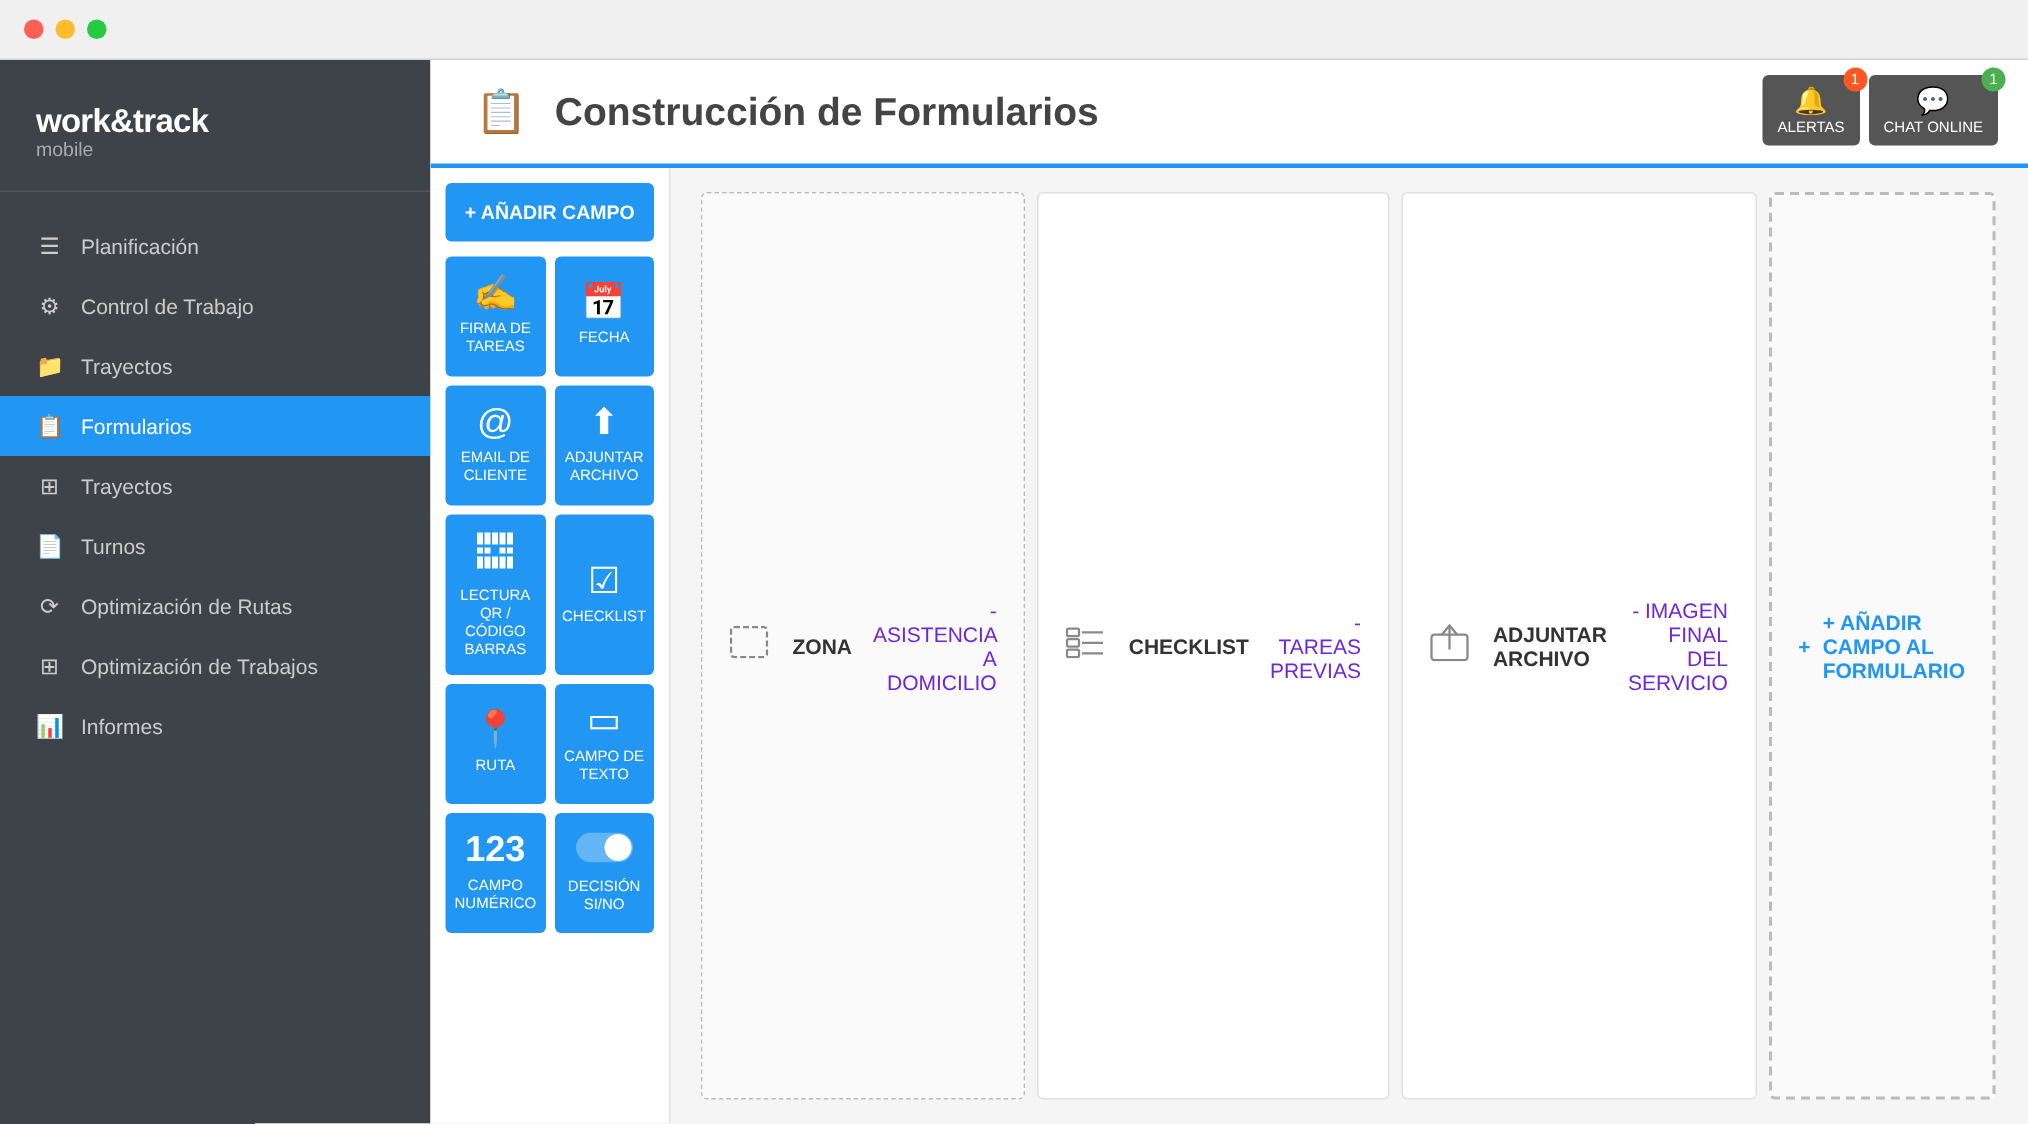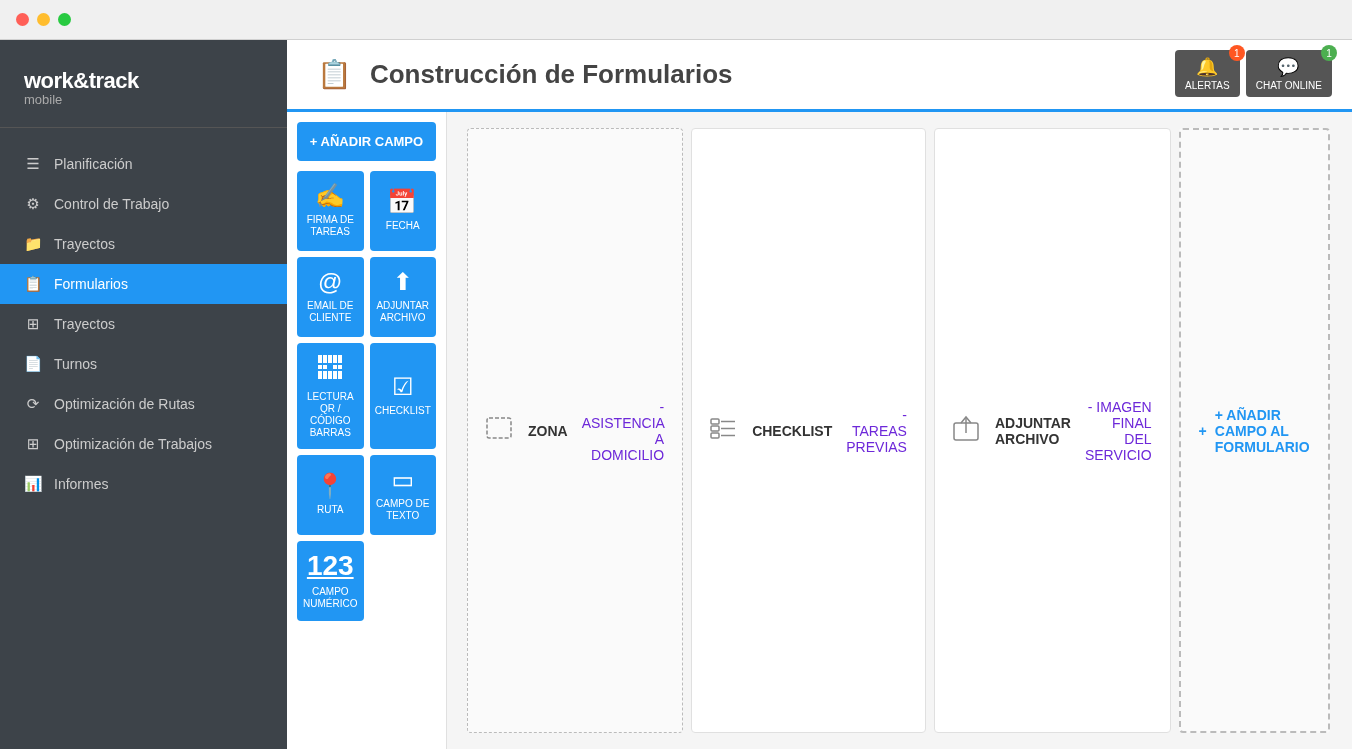--- a/index.html
+++ b/index.html
@@ -389,22 +389,31 @@
           <button class="field-type-btn">
             <span class="field-type-icon">📍</span>
             <span>RUTA</span>
           </button>
           <button class="field-type-btn">
             <span class="field-type-icon">▭</span>
             <span>CAMPO DE TEXTO</span>
           </button>
 
           <button class="field-type-btn">
-            <span class="field-type-icon" style="font-size:28px;font-weight:bold;text-decoration:underline;">123</span>
+            <span class="field-type-icon" style="font-size:24px;font-weight:bold;">123</span>
             <span>CAMPO NUMÉRICO</span>
+          </button>
+          <button class="field-type-btn">
+            <span class="field-type-icon">
+              <svg width="38" height="20" viewBox="0 0 38 20" fill="none">
+                <rect x="0" y="0" width="38" height="20" rx="10" fill="rgba(255,255,255,0.3)"></rect>
+                <circle cx="28" cy="10" r="9" fill="white"></circle>
+              </svg>
+            </span>
+            <span>DECISIÓN SI/NO</span>
           </button>
 
         </div>
       </div>
 
       <div class="form-builder">
 
         <div class="form-field-row zone-row">
           <span class="field-row-icon">
             <svg width="26" height="22" viewBox="0 0 26 22" fill="none" stroke="#888" stroke-width="1.5">

